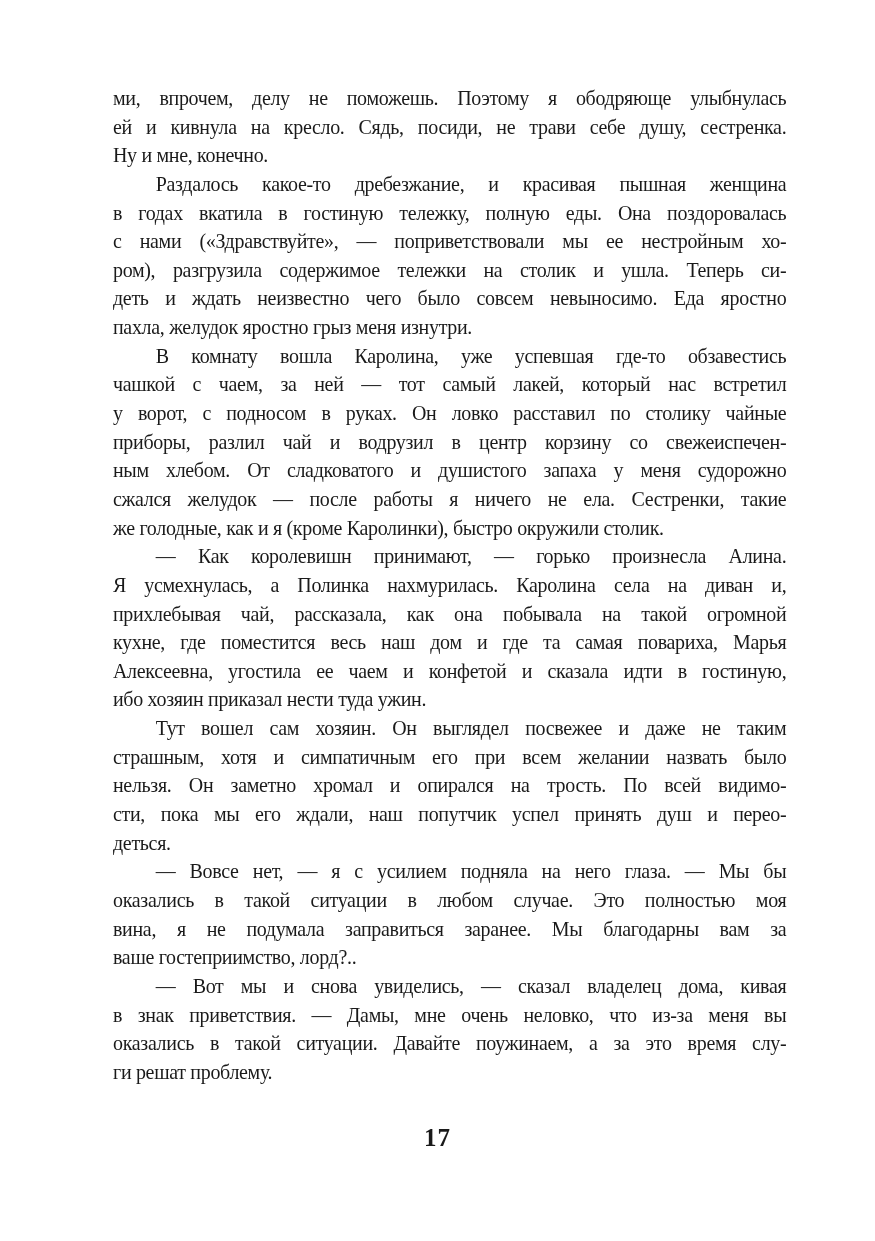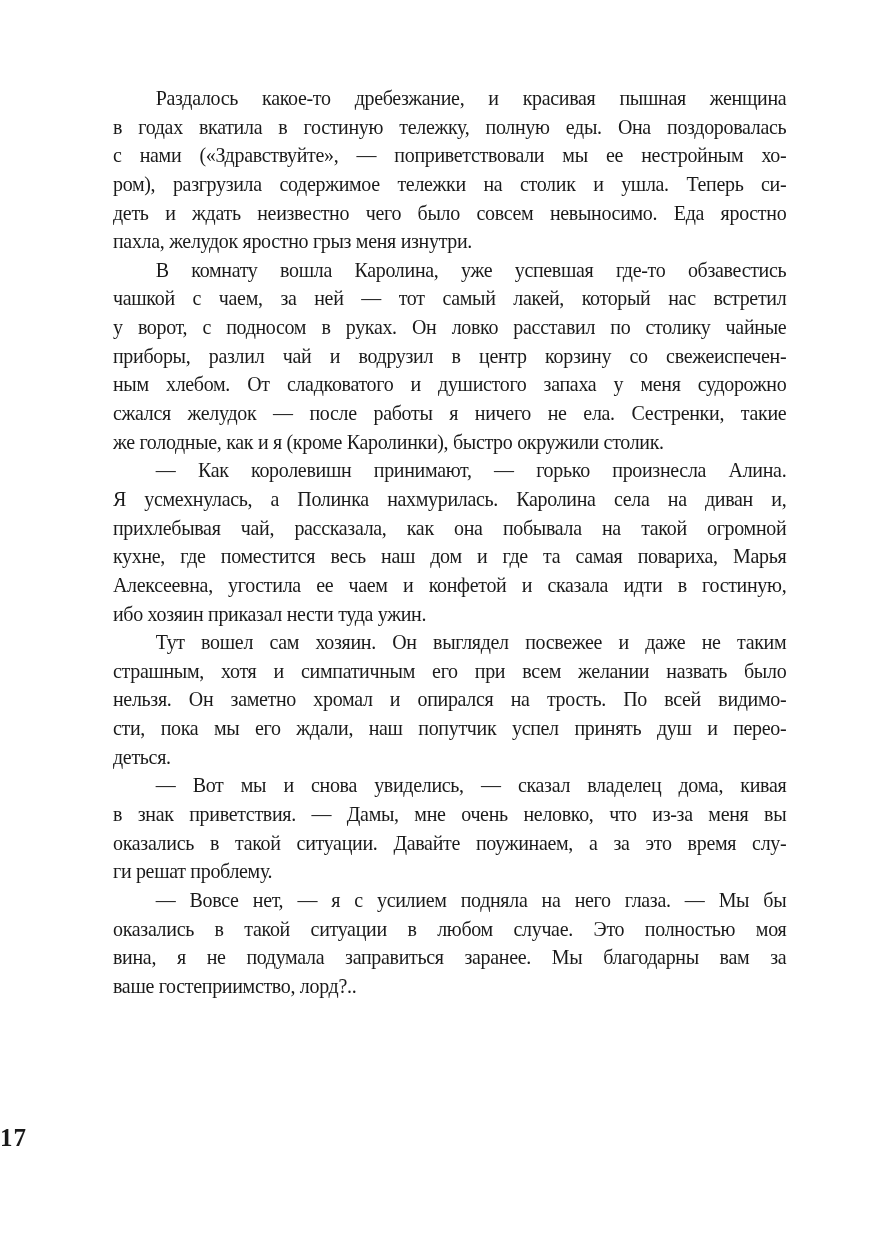--- a/index.html
+++ b/index.html
@@ -39,31 +39,37 @@
       width: 678px;
     }
     .line.last {
       text-align-last: left;
     }
     .page-number {
       position: absolute;
       left: 0;
       width: 875px;
       top: 1124px;
+      text-align: center;
       font-size: 25px;
       font-weight: bold;
       letter-spacing: 1px;
       color: #1a1a1a;
     }
   </style>
 </head>
 <body>
 
 <div class="page-body">
 
+  <div>
+    <span class="line">ми, впрочем, делу не поможешь. Поэтому я ободряюще улыбнулась</span>
+    <span class="line">ей и кивнула на кресло. Сядь, посиди, не трави себе душу, сестренка.</span>
+    <span class="line last">Ну и мне, конечно.</span>
+  </div>
 
   <div>
     <span class="line indent">Раздалось какое-то дребезжание, и красивая пышная женщина</span>
     <span class="line">в годах вкатила в гостиную тележку, полную еды. Она поздоровалась</span>
     <span class="line">с нами («Здравствуйте», — поприветствовали мы ее нестройным хо-</span>
     <span class="line">ром), разгрузила содержимое тележки на столик и ушла. Теперь си-</span>
     <span class="line">деть и ждать неизвестно чего было совсем невыносимо. Еда яростно</span>
     <span class="line last">пахла, желудок яростно грыз меня изнутри.</span>
   </div>
 
@@ -88,28 +94,28 @@
 
   <div>
     <span class="line indent">Тут вошел сам хозяин. Он выглядел посвежее и даже не таким</span>
     <span class="line">страшным, хотя и симпатичным его при всем желании назвать было</span>
     <span class="line">нельзя. Он заметно хромал и опирался на трость. По всей видимо-</span>
     <span class="line">сти, пока мы его ждали, наш попутчик успел принять душ и перео-</span>
     <span class="line last">деться.</span>
   </div>
 
   <div>
+    <span class="line indent">— Вовсе нет, — я с усилием подняла на него глаза. — Мы бы</span>
+    <span class="line">оказались в такой ситуации в любом случае. Это полностью моя</span>
+    <span class="line">вина, я не подумала заправиться заранее. Мы благодарны вам за</span>
+    <span class="line last">ваше гостеприимство, лорд?..</span>
+  </div>
+
+  <div>
     <span class="line indent">— Вот мы и снова увиделись, — сказал владелец дома, кивая</span>
     <span class="line">в знак приветствия. — Дамы, мне очень неловко, что из-за меня вы</span>
     <span class="line">оказались в такой ситуации. Давайте поужинаем, а за это время слу-</span>
     <span class="line last">ги решат проблему.</span>
-  </div>
-
-  <div>
-    <span class="line indent">— Вовсе нет, — я с усилием подняла на него глаза. — Мы бы</span>
-    <span class="line">оказались в такой ситуации в любом случае. Это полностью моя</span>
-    <span class="line">вина, я не подумала заправиться заранее. Мы благодарны вам за</span>
-    <span class="line last">ваше гостеприимство, лорд?..</span>
   </div>
 
 </div>
 
 <div class="page-number">17</div>
 
 </body></html>

